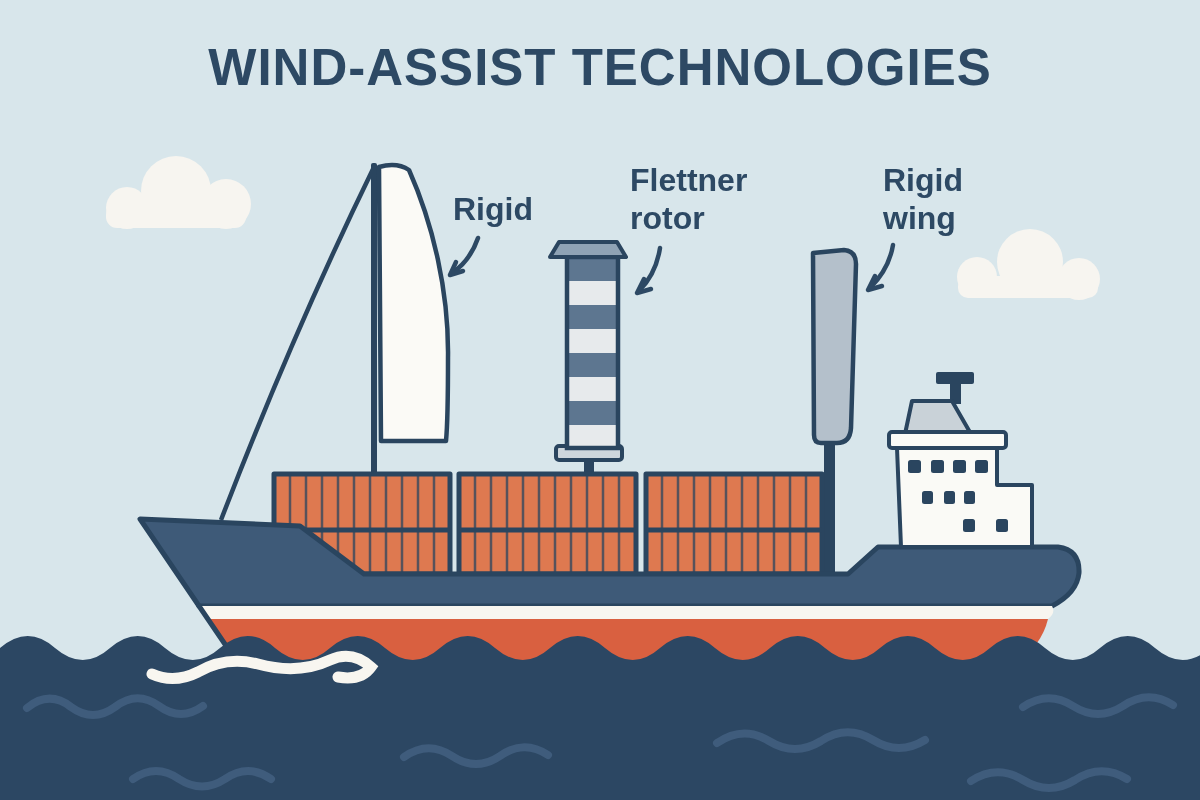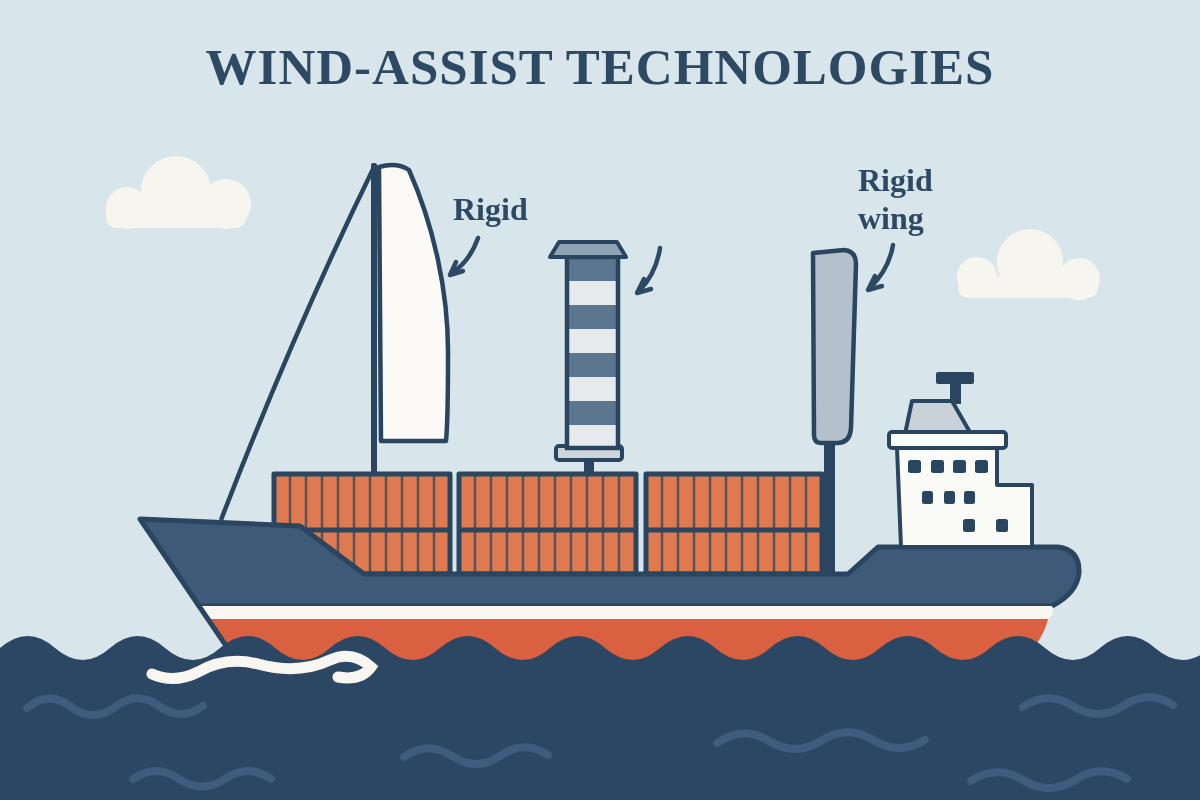--- a/index.html
+++ b/index.html
@@ -1,31 +1,31 @@
 <!DOCTYPE html>
 <html><head>
 <meta charset="utf-8">
 <style>
   html,body{margin:0;padding:0;}
   .canvas{
     position:relative;width:1200px;height:800px;overflow:hidden;
     background:#d8e6eb;
-    font-family:Liberation Serif, serif;
+    font-family:Liberation Sans, sans-serif;
   }
   .scene{position:absolute;left:0;top:0;}
   .title{
     position:absolute;top:38px;left:0;right:0;text-align:center;
     font-size:51px;font-weight:800;letter-spacing:1px;color:#2d4964;
   }
   .callout{
     position:absolute;font-size:32px;font-weight:700;color:#2d4964;line-height:1.2;
   }
   .callout.sail{left:453px;top:190px;}
   .callout.flettner{left:630px;top:161px;width:175px;}
-  .callout.rigid{left:858px;top:161px;width:120px;}
+  .callout.rigid{left:883px;top:161px;width:120px;}
 </style>
 </head>
 <body>
 
 <div class="canvas">
 
   <svg class="scene" width="1200" height="800" viewBox="0 0 1200 800">
 
     <g fill="#f7f5f0">
       <circle cx="127" cy="208" r="21"></circle>
@@ -132,15 +132,16 @@
       </g>
       <g>
         <path d="M893,245 Q889,269 870,288"></path>
         <path d="M882,286 L868,290 L875,276"></path>
       </g>
     </g>
   </svg>
 
   <div class="title">WIND-ASSIST TECHNOLOGIES</div>
   <div class="callout sail">Rigid</div>
+  <div class="callout flettner">Flettner rotor</div>
   <div class="callout rigid">Rigid wing</div>
 
 </div>
 
 </body></html>

